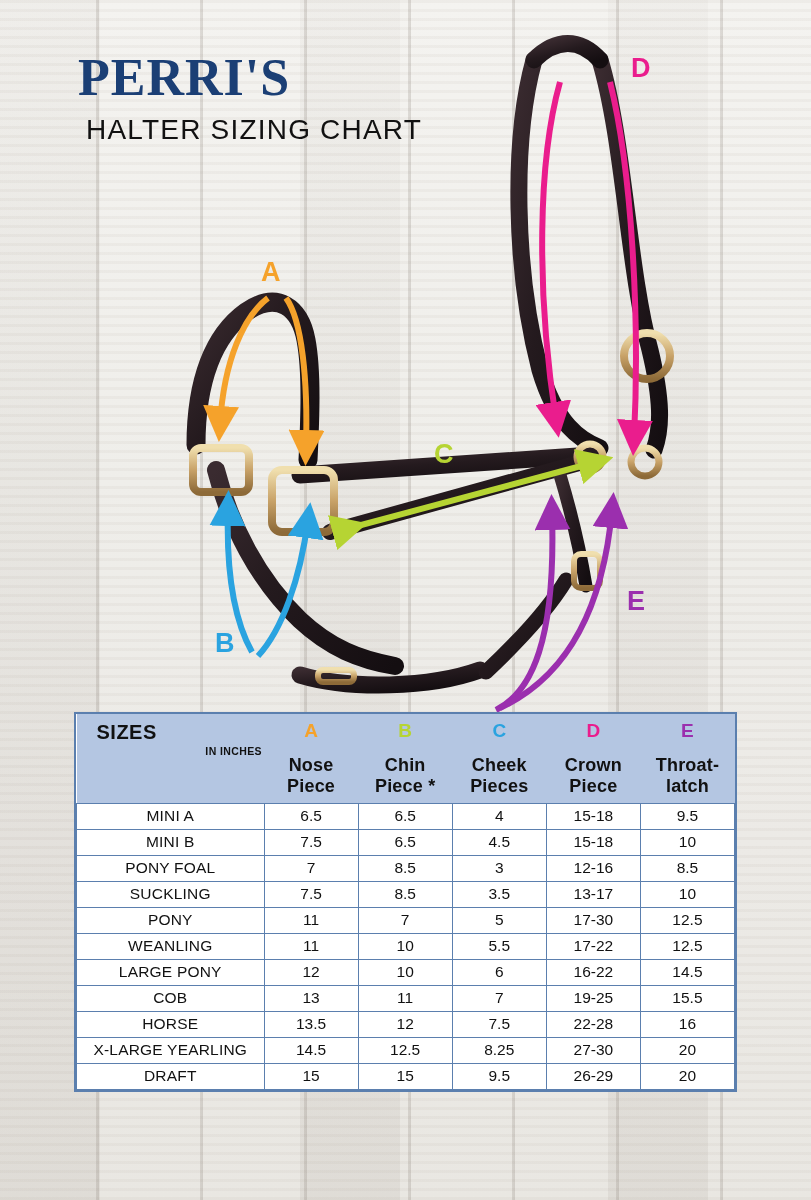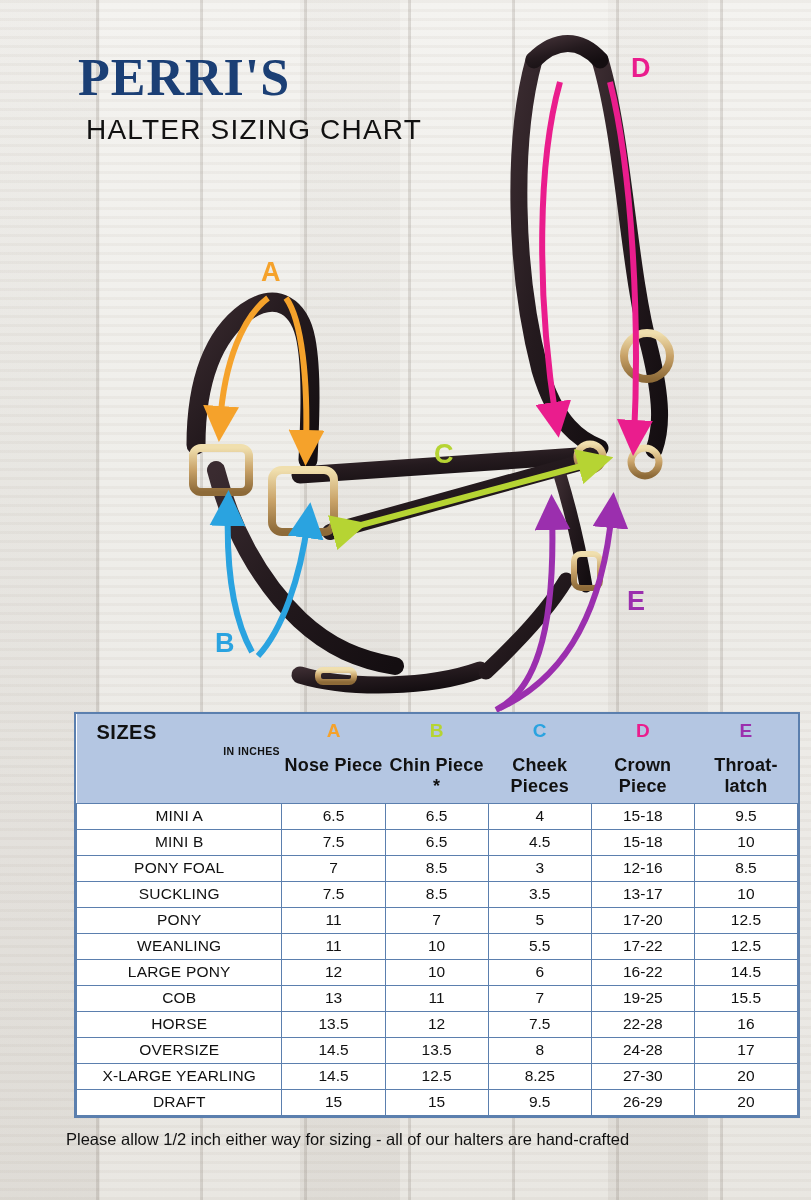--- a/index.html
+++ b/index.html
@@ -88,21 +88,21 @@
   .callout.b { left: 215px; top: 608px; color: #2aa3e0; }
   .callout.c { left: 434px; top: 419px; color: #b6d433; }
   .callout.d { left: 631px; top: 33px; color: #ea1d8d; }
   .callout.e { left: 627px; top: 566px; color: #9b2fae; }
 
   
   .table-wrap {
     position: absolute;
     left: 74px;
     top: 712px;
-    width: 726px;
+    width: 663px;
     border: 2px solid #5b7fae;
     background: #fff;
     box-sizing: border-box;
   }
   table.sizes {
     border-collapse: collapse;
     width: 100%;
     table-layout: fixed;
   }
   table.sizes th, table.sizes td {
@@ -366,21 +366,21 @@
           <td>8.5</td>
           <td>3.5</td>
           <td>13-17</td>
           <td>10</td>
         </tr>
         <tr>
           <td class="rowname">PONY</td>
           <td>11</td>
           <td>7</td>
           <td>5</td>
-          <td>17-20</td>
+          <td>17-30</td>
           <td>12.5</td>
         </tr>
         <tr>
           <td class="rowname">WEANLING</td>
           <td>11</td>
           <td>10</td>
           <td>5.5</td>
           <td>17-22</td>
           <td>12.5</td>
         </tr>
@@ -402,44 +402,35 @@
         </tr>
         <tr>
           <td class="rowname">HORSE</td>
           <td>13.5</td>
           <td>12</td>
           <td>7.5</td>
           <td>22-28</td>
           <td>16</td>
         </tr>
         <tr>
-          <td class="rowname">OVERSIZE</td>
-          <td>14.5</td>
-          <td>13.5</td>
-          <td>8</td>
-          <td>24-28</td>
-          <td>17</td>
-        </tr>
-        <tr>
           <td class="rowname">X-LARGE YEARLING</td>
           <td>14.5</td>
           <td>12.5</td>
           <td>8.25</td>
           <td>27-30</td>
           <td>20</td>
         </tr>
         <tr>
           <td class="rowname">DRAFT</td>
           <td>15</td>
           <td>15</td>
           <td>9.5</td>
           <td>26-29</td>
           <td>20</td>
         </tr>
       </tbody>
     </table>
   </div>
 
   <div class="footnotes">
-    <div>Please allow 1/2 inch either way for sizing - all of our halters are hand-crafted</div>
   </div>
 
 </div>
 
 </body></html>

